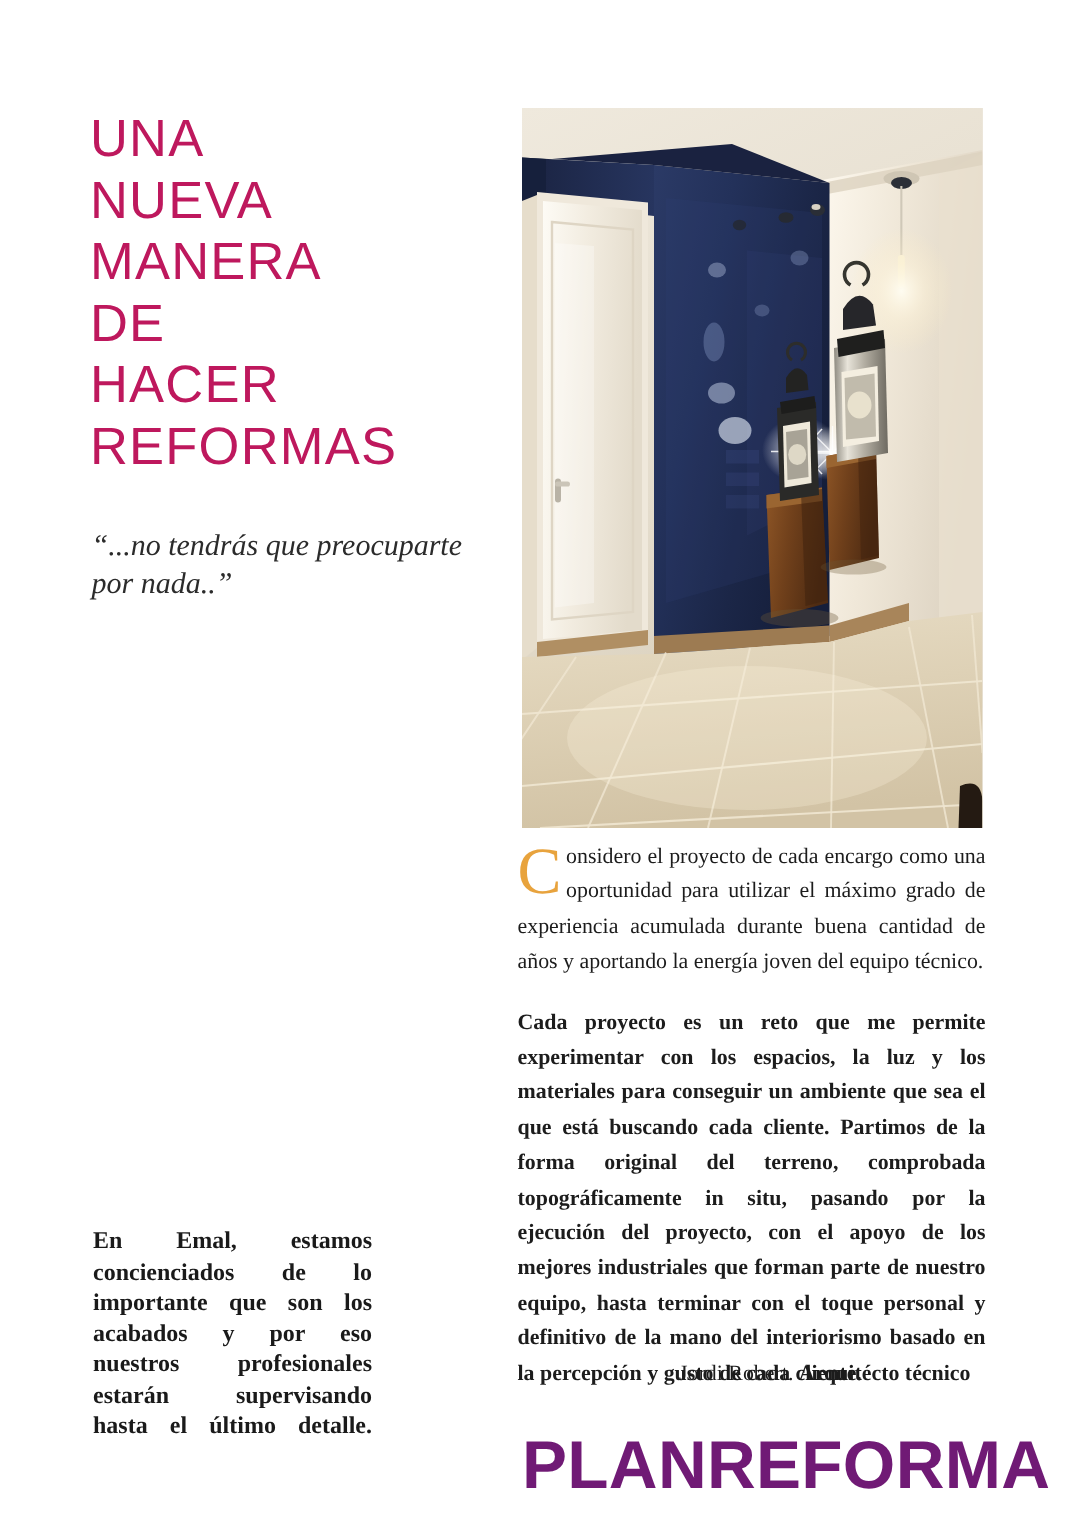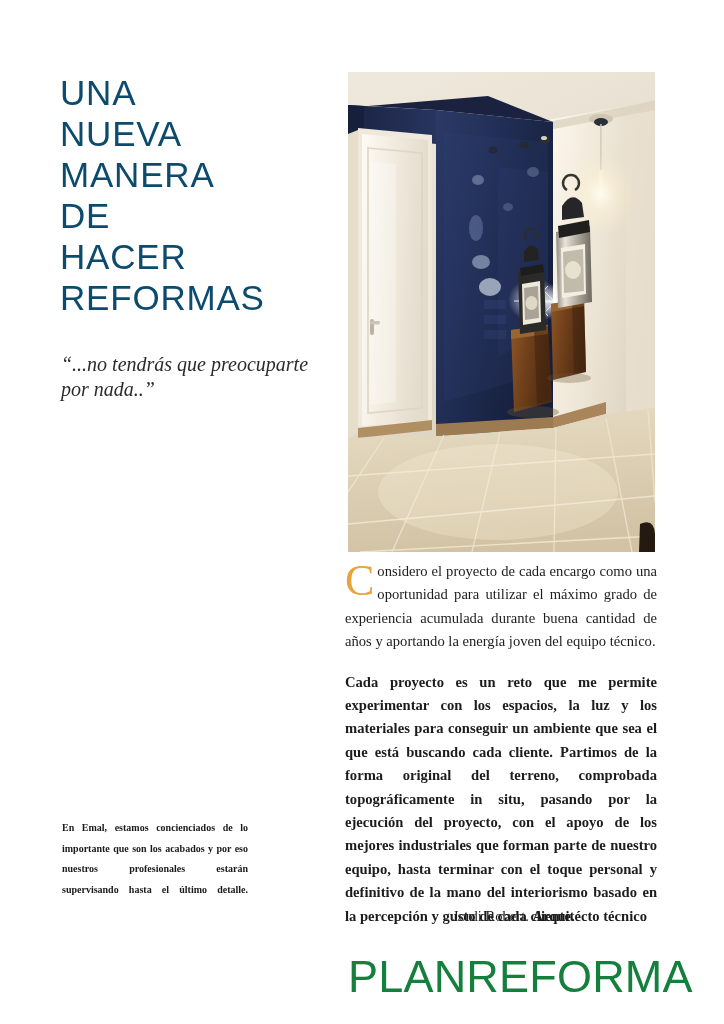--- a/index.html
+++ b/index.html
@@ -19,21 +19,21 @@
   .headline {
     position: absolute;
     left: 60px;
     top: 72px;
     width: 260px;
     font-family: "Liberation Sans", sans-serif;
     font-weight: 400;
     font-size: 35px;
     line-height: 41px;
     letter-spacing: 0.8px;
-    color: #0c4a6e;
+    color: #be185d;
     white-space: pre-line;
   }
 
   .pull-quote {
     position: absolute;
     left: 61px;
     top: 352px;
     width: 262px;
     font-family: "Liberation Serif", serif;
     font-style: italic;
@@ -42,21 +42,21 @@
     color: #2b2b2b;
   }
 
   .side-note {
     position: absolute;
     left: 62px;
     top: 818px;
     width: 186px;
     font-family: "Liberation Serif", serif;
     font-weight: bold;
-    font-size: 10px;
+    font-size: 16px;
     line-height: 20.5px;
     text-align: justify;
     text-align-last: justify;
     color: #1a1a1a;
     word-spacing: 0.5px;
   }
 
   
   .photo {
     position: absolute;
@@ -108,25 +108,25 @@
   }
   .byline .role { font-weight: bold; }
 
   
   .logo {
     position: absolute;
     left: 348px;
     top: 952px;
     width: 362px;
     font-family: "Liberation Sans", sans-serif;
-    font-weight: 400;
+    font-weight: 700;
     font-size: 45px;
     line-height: 50px;
     letter-spacing: 0.2px;
-    color: #15803d;
+    color: #701a75;
     white-space: nowrap;
   }
 </style>
 </head>
 <body>
 
 <div class="headline">UNA
 NUEVA
 MANERA
 DE

